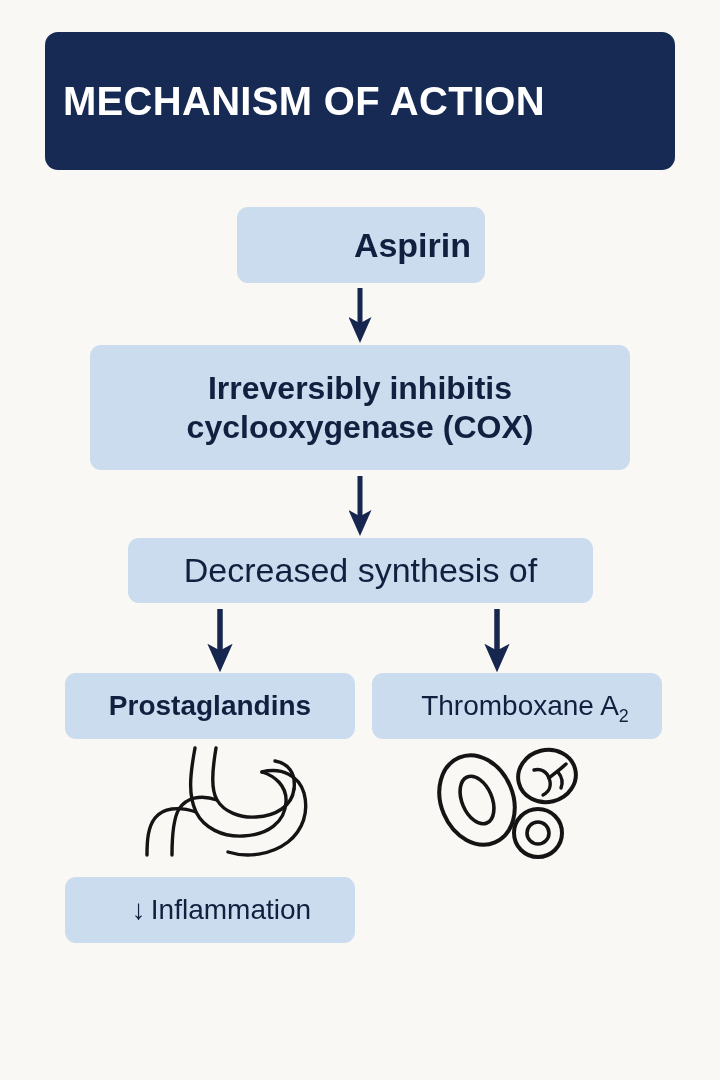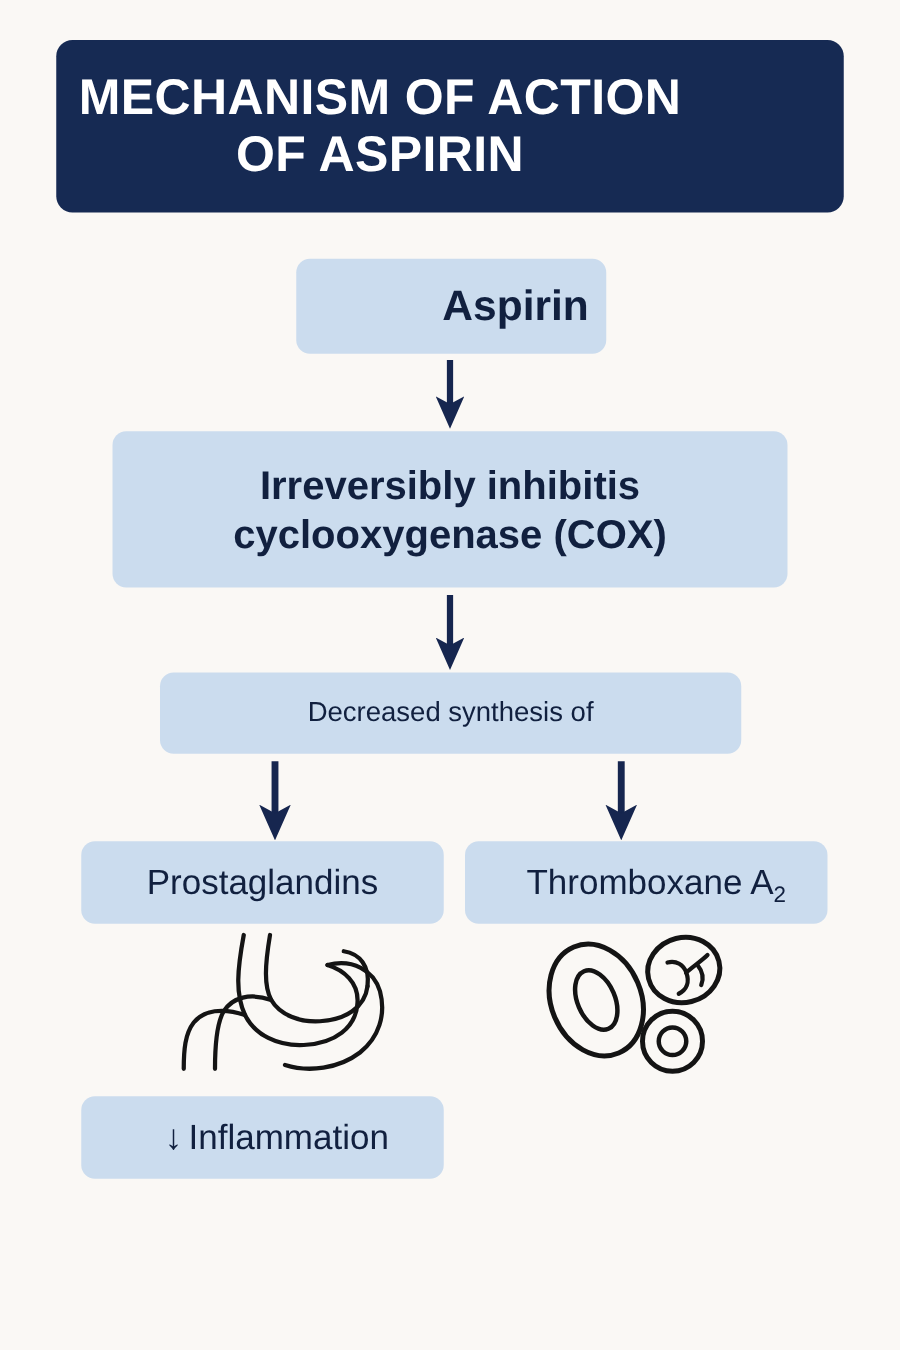--- a/index.html
+++ b/index.html
@@ -80,31 +80,31 @@
     width: 540px;
     height: 125px;
     font-size: 32px;
   }
 
   #box-decreased {
     left: 128px;
     top: 538px;
     width: 465px;
     height: 65px;
-    font-size: 22px;
+    font-size: 34px;
     font-weight: normal;
   }
 
   #box-prostaglandins {
     left: 65px;
     top: 673px;
     width: 290px;
     height: 66px;
     font-size: 28px;
-    font-weight: normal;
+    font-weight: bold;
     justify-content: center;
   }
 
   #box-thromboxane {
     left: 372px;
     top: 673px;
     width: 290px;
     height: 66px;
     font-size: 28px;
     font-weight: normal;
@@ -151,21 +151,20 @@
   }
 </style>
 </head>
 <body>
 
 <div id="diagram">
 
   <div class="title-banner">
     <div class="title-text">
       <span>MECHANISM OF ACTION</span><br>
-      <span>OF ASPIRIN</span>
     </div>
   </div>
 
   <div class="fbox" id="box-aspirin">
     <span>Aspirin</span>
   </div>
 
   <div class="fbox" id="box-cox">
     <span>
       <span>Irreversibly inhibitis</span><br>

